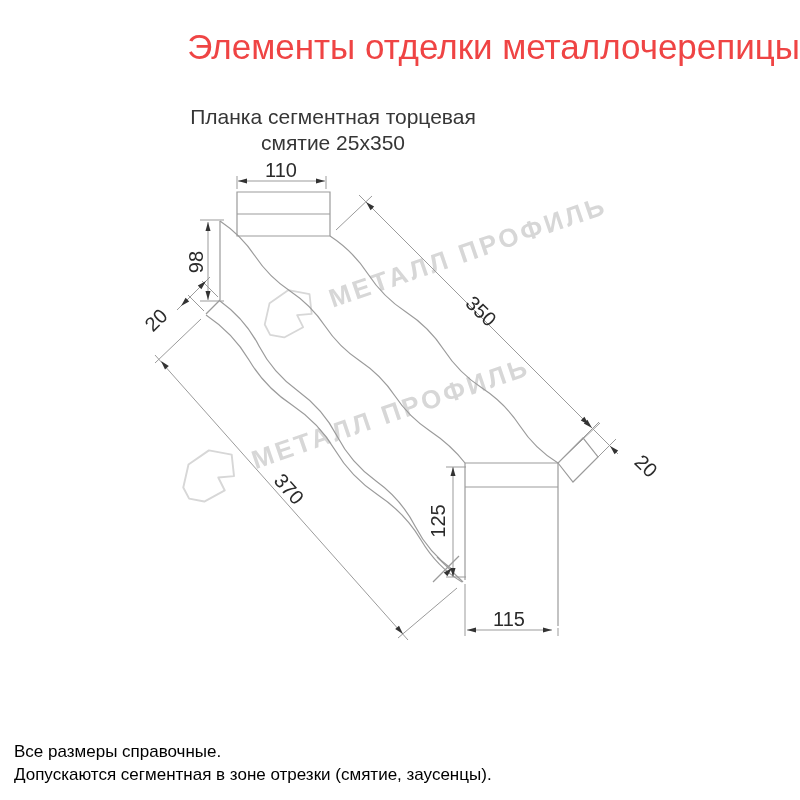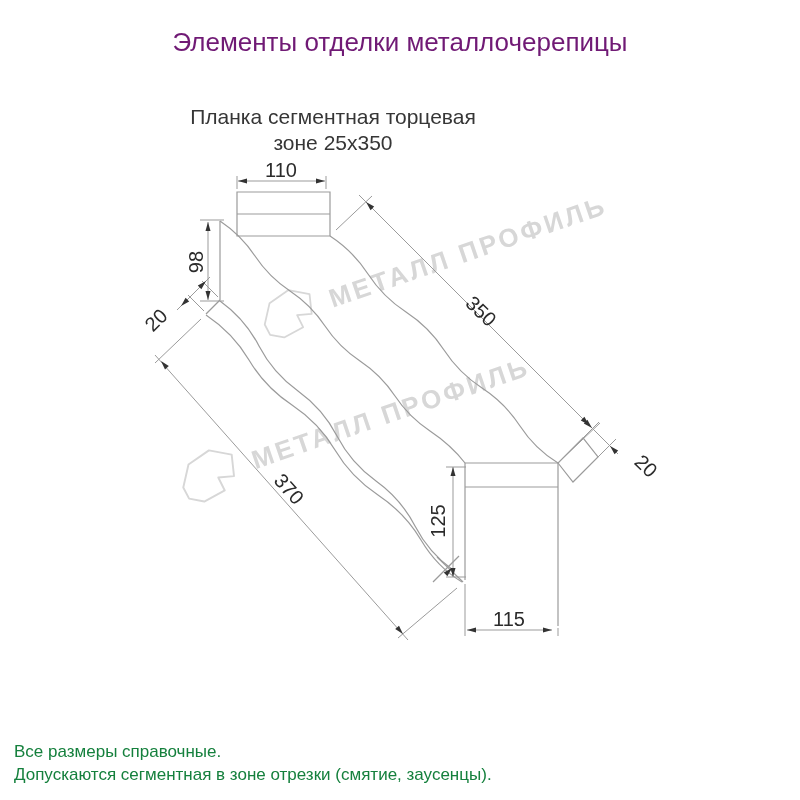--- a/index.html
+++ b/index.html
@@ -5,54 +5,54 @@
   html,body{margin:0;padding:0;}
   body{
     width:800px;height:800px;position:relative;overflow:hidden;
     background:#ffffff;
     font-family:"Liberation Sans", sans-serif;
     color:#313131;
   }
   .page{position:absolute;inset:0;}
   .title{
     position:absolute;top:27px;left:0;width:800px;
-    text-align:center;font-size:26px;font-weight:400;color:#701a75;
+    text-align:right;font-size:35px;font-weight:400;color:#ef4444;
     white-space:nowrap;
   }
   .subtitle{
     position:absolute;top:104px;left:0;width:666px;
     text-align:center;font-size:21px;line-height:26px;color:#363636;
   }
   .watermark{
     position:absolute;display:flex;align-items:center;gap:14px;
     color:#d7d7d7;font-weight:bold;font-size:26px;letter-spacing:3px;
     white-space:nowrap;transform-origin:0 50%;z-index:1;user-select:none;
   }
   .wm1{left:258px;top:299px;transform:rotate(-19deg);}
   .wm2{left:176px;top:459px;transform:rotate(-19deg);}
   .drawing{position:absolute;left:0;top:0;z-index:2;}
   .drawing text{
     font-family:"Liberation Sans", sans-serif;
     font-size:20px;fill:#2b2b2b;
   }
   .footer{
     position:absolute;left:14px;top:740px;
-    font-size:17px;line-height:23px;color:#15803d;
+    font-size:17px;line-height:23px;color:#000000;
   }
 </style>
 </head>
 <body>
 
 <div class="page">
 
   <div class="title">Элементы отделки металлочерепицы</div>
 
   <div class="subtitle">
     <div>Планка сегментная торцевая</div>
-    <div>зоне 25x350</div>
+    <div>смятие 25x350</div>
   </div>
 
   <div class="watermark wm1">
     <svg width="62" height="50" viewBox="0 0 70 56">
       <path d="M7,31 L20,10 L45,3 L66,15 L61,37 L45,33 L47,48 L23,52 L9,44 Z" fill="none" stroke="#d7d7d7" stroke-width="2" stroke-linejoin="round"></path>
     </svg>
     <span>МЕТАЛЛ ПРОФИЛЬ</span>
   </div>
 
   <div class="watermark wm2">

